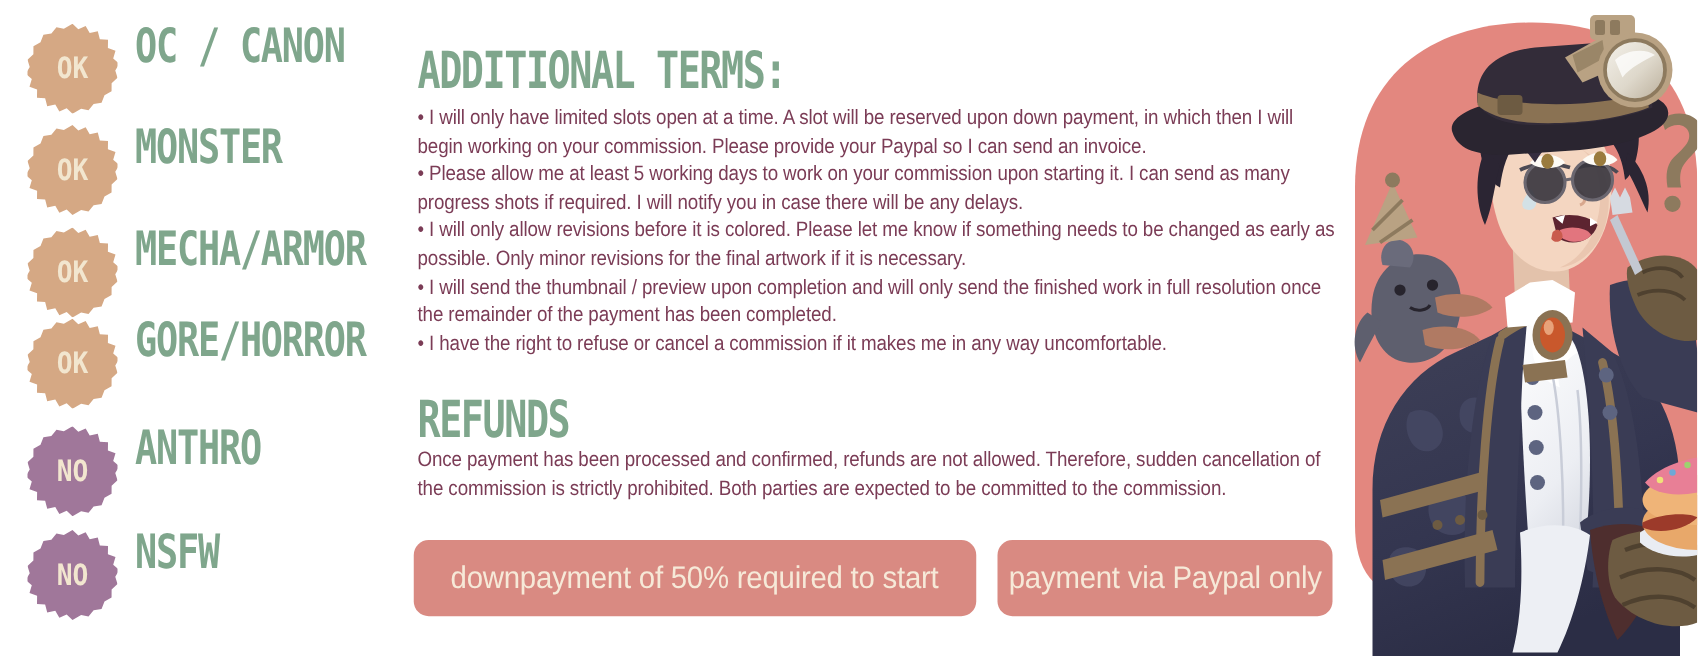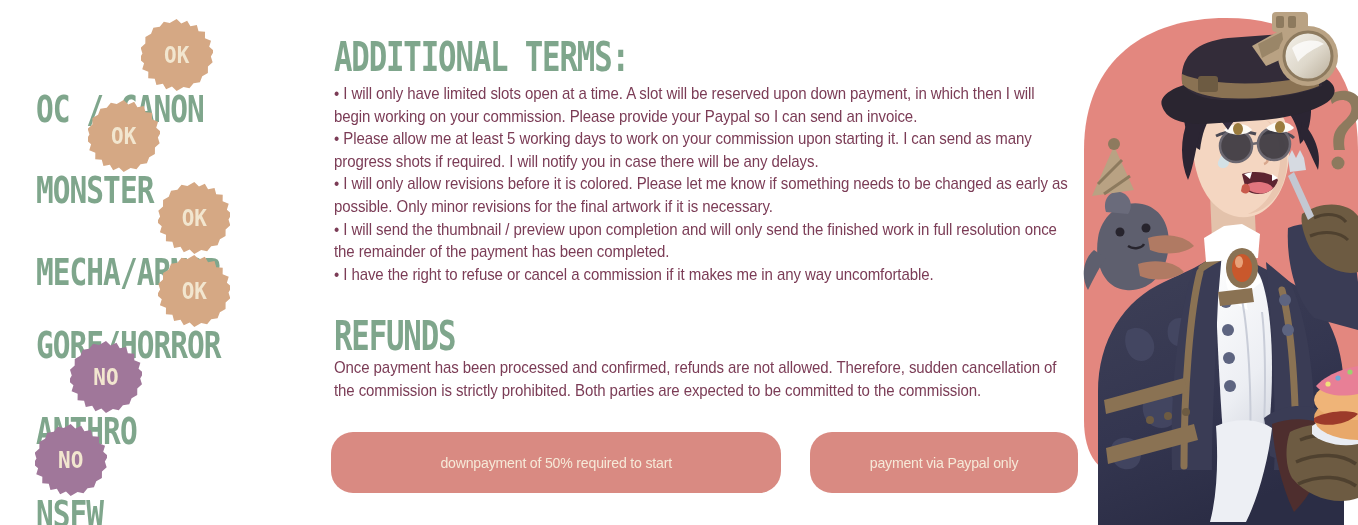--- a/index.html
+++ b/index.html
@@ -26,23 +26,22 @@
     position: absolute;
     left: 0px;
     top: 0px;
     width: 330px;
     height: 525px;
   }
   .badge-row {
     position: absolute;
     left: 22px;
     display: flex;
-    align-items: flex-end;
+    align-items: flex-start;
     height: 82px;
-    flex-direction: column;
   }
   .badge-row.r0 { top: 19px;  }
   .badge-row.r1 { top: 100px; }
   .badge-row.r2 { top: 182px; }
   .badge-row.r3 { top: 255px; }
   .badge-row.r4 { top: 341px; }
   .badge-row.r5 { top: 424px; }
 
   .badge-seal {
     position: relative;
@@ -149,36 +148,36 @@
   #pill-row {
     position: absolute;
     left: 0px;
     top: 432px;
     display: flex;
     gap: 17px;
   }
   .pill {
     background: #d98a82;
     border: none;
-    border-radius: 22px;
+    border-radius: 12px;
     color: #f6e9d8;
     font-family: "Liberation Sans", sans-serif;
-    font-size: 15px;
+    font-size: 25px;
     letter-spacing: -0.2px;
     height: 61px;
     display: flex;
     align-items: center;
     justify-content: center;
     padding: 0 28px;
     cursor: pointer;
     white-space: nowrap;
   }
   .pill span { transform: scaleX(0.94); display: inline-block; }
   #pill-downpayment { width: 450px; padding: 0; }
-  #pill-paypal { width: 268px; padding: 0; margin-left: 12px; }
+  #pill-paypal { width: 268px; padding: 0; }
 
   
   #illustration {
     position: absolute;
     left: 1076px;
     top: 0px;
     width: 282px;
     height: 525px;
     overflow: hidden;
   }

